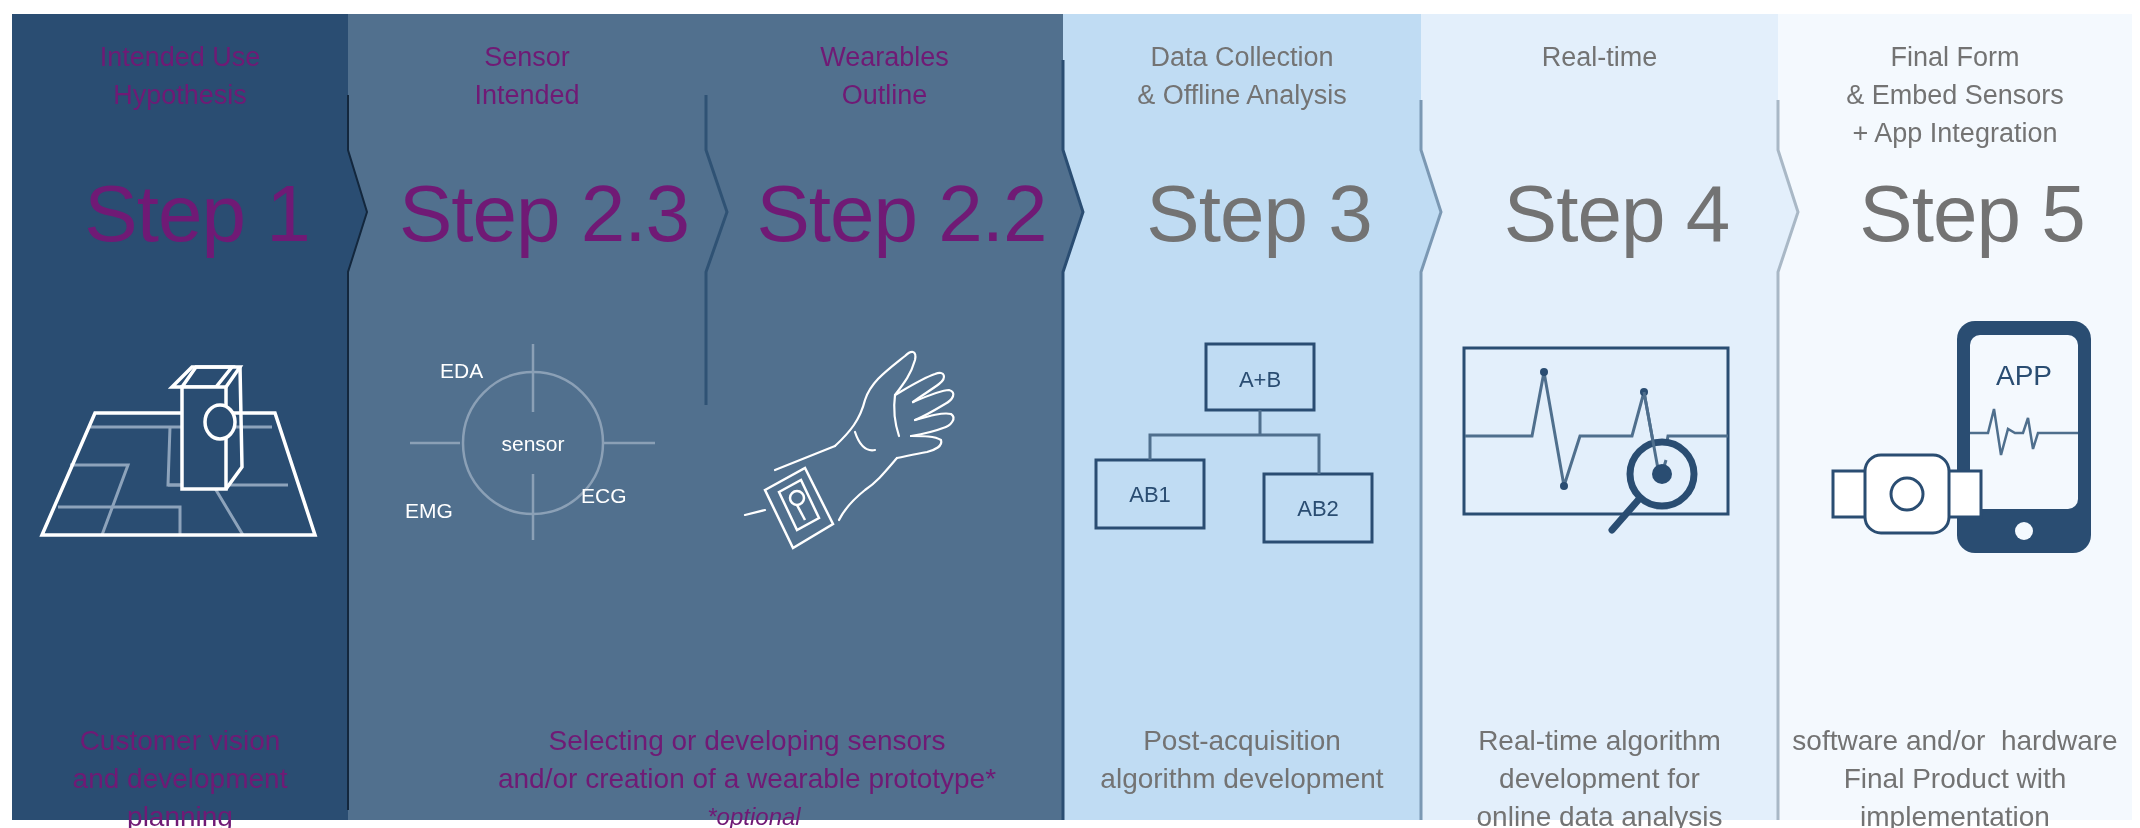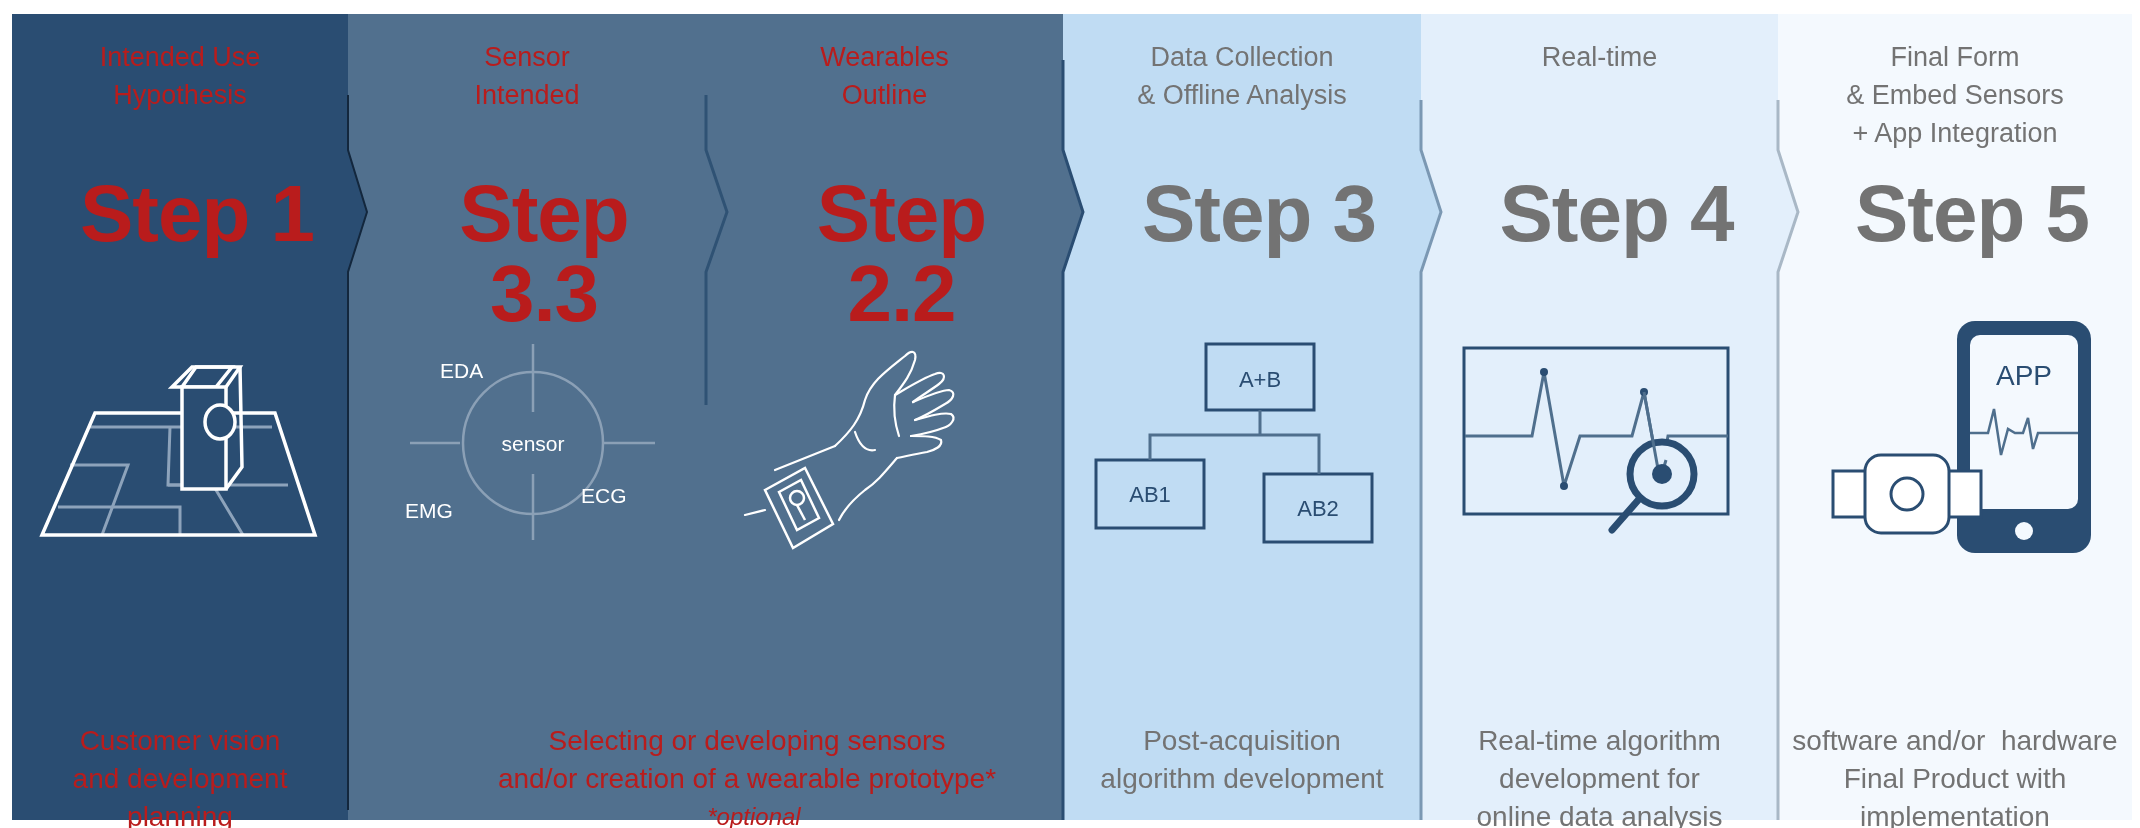--- a/index.html
+++ b/index.html
@@ -7,23 +7,23 @@
          font-family:"Liberation Sans", sans-serif; }
   .panel { position:absolute; top:14px; height:806px; }
   #p1 { left:12px; width:336px; background:#2a4d72; }
   #p2 { left:348px; width:715px; background:#51708e; }
   #p3 { left:1063px; width:358px; background:#c0dcf3; }
   #p4 { left:1421px; width:357px; background:#e3effb; }
   #p5 { left:1778px; width:354px; background:#f4f9fe; }
 
   .col { position:absolute; top:14px; height:806px; text-align:center; }
   .title { position:absolute; left:0; right:0; top:24px; font-size:27px; line-height:38px; font-weight:300; }
-  .step { position:absolute; left:0; right:14px; top:160px; font-size:80px; line-height:80px; font-weight:700; letter-spacing:-1px;padding-left:48px; }
+  .step { position:absolute; left:0; right:14px; top:160px; font-size:80px; line-height:80px; font-weight:400; letter-spacing:-1px;padding-left:48px; }
   .desc { position:absolute; left:0; right:0; top:672px; font-size:28px; line-height:38px;margin-top:36px; }
-  .light { color:#b91c1c; }
+  .light { color:#701a75; }
   .dark { color:#737373; }
   .opt { font-style:italic; font-size:24px; display:block;padding-left:14px; }
   .icon { position:absolute; }
   svg text { font-family:"Liberation Sans", sans-serif; }
 </style>
 </head>
 <body>
 
 <div class="panel" id="p1"></div>
 <div class="panel" id="p2"></div>
@@ -54,21 +54,21 @@
     <div>Hypothesis</div>
   </div>
   <div class="step">Step 1</div>
 </div>
 
 <div class="col light" style="left:348px;width:358px;">
   <div class="title">
     <div>Sensor</div>
     <div>Intended</div>
   </div>
-  <div class="step">Step 3.3</div>
+  <div class="step">Step 2.3</div>
 </div>
 
 <div class="col light" style="left:706px;width:357px;">
   <div class="title">
     <div>Wearables</div>
     <div>Outline</div>
   </div>
   <div class="step">Step 2.2</div>
 </div>
 

